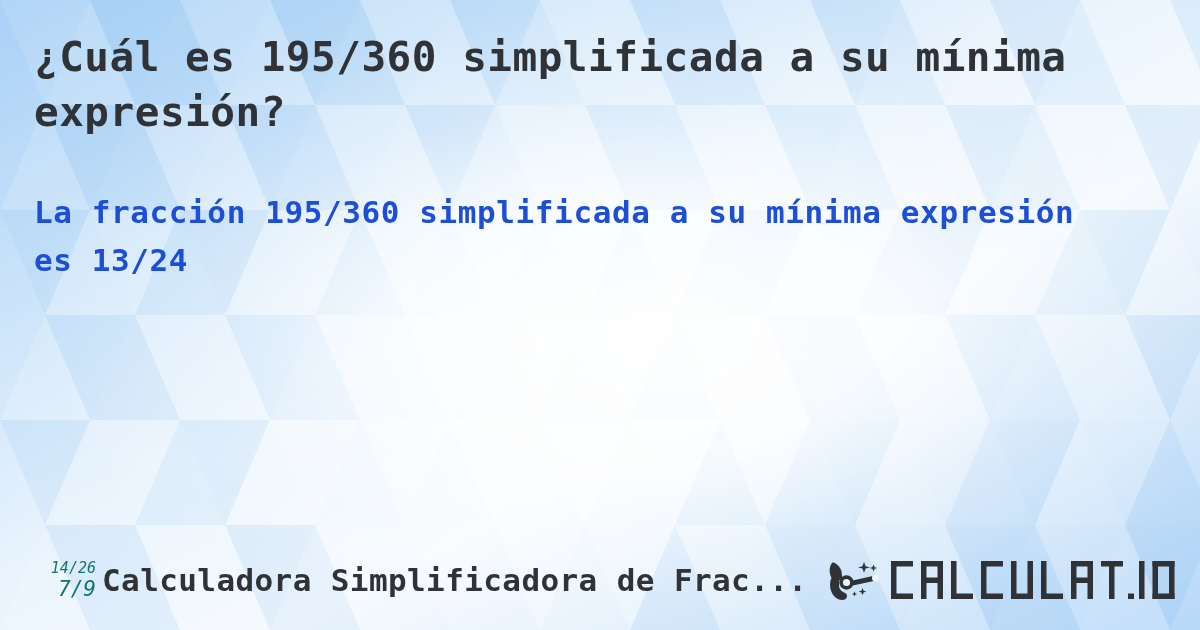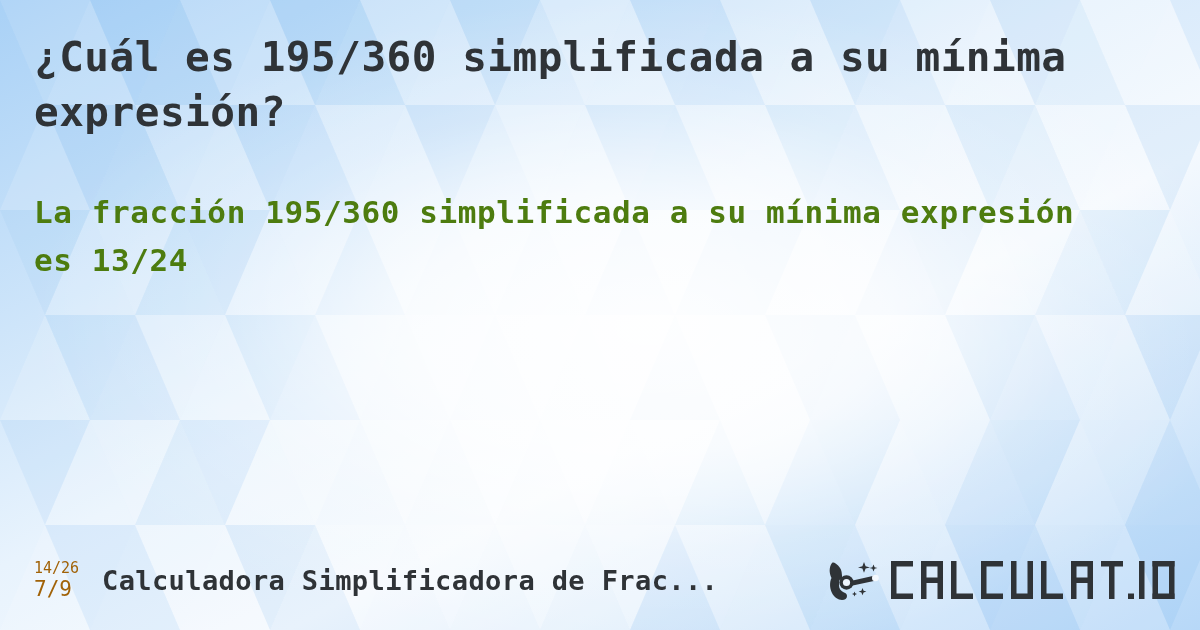--- a/index.html
+++ b/index.html
@@ -68,62 +68,63 @@
     max-width: 1085px;
   }
   #subtitle-block { margin-top: 42px; }
 
   .answer {
     margin: 0;
     padding: 0;
     font-size: 31px;
     line-height: 48px;
     font-weight: bold;
-    color: #4d7c0f;
+    color: #1d4ed8;
     letter-spacing: 0.6px;
     max-width: 1080px;
   }
   #answer-block { margin-top: 48px; }
 
   
   #footer {
     position: absolute;
     left: 34px;
     right: 22px;
     bottom: 24px;
     height: 52px;
     display: flex;
     align-items: center;
   }
 
   #fraction-badge {
     display: flex;
     flex-direction: column;
-    align-items: flex-start;
+    align-items: flex-end;
     justify-content: center;
     line-height: 1;
-    color: #a16207;
+    color: #0f766e;
     width: 62px;
     flex: 0 0 auto;
     margin-right: 6px;
+    font-style: italic;
   }
   #fraction-badge .num-top {
     font-size: 15px;
     font-weight: normal;
     letter-spacing: 0px;
   }
   #fraction-badge .num-bottom {
     font-size: 21px;
     font-weight: normal;
     margin-top: 3px;
     letter-spacing: 0px;
   }
 
   #footer-title {
-    font-size: 27px;
+    font-size: 31px;
     font-weight: bold;
     color: #2f3337;
     letter-spacing: 0.4px;
     white-space: nowrap;
     overflow: hidden;
   }
 
   #brand {
     margin-left: auto;
     display: flex;

